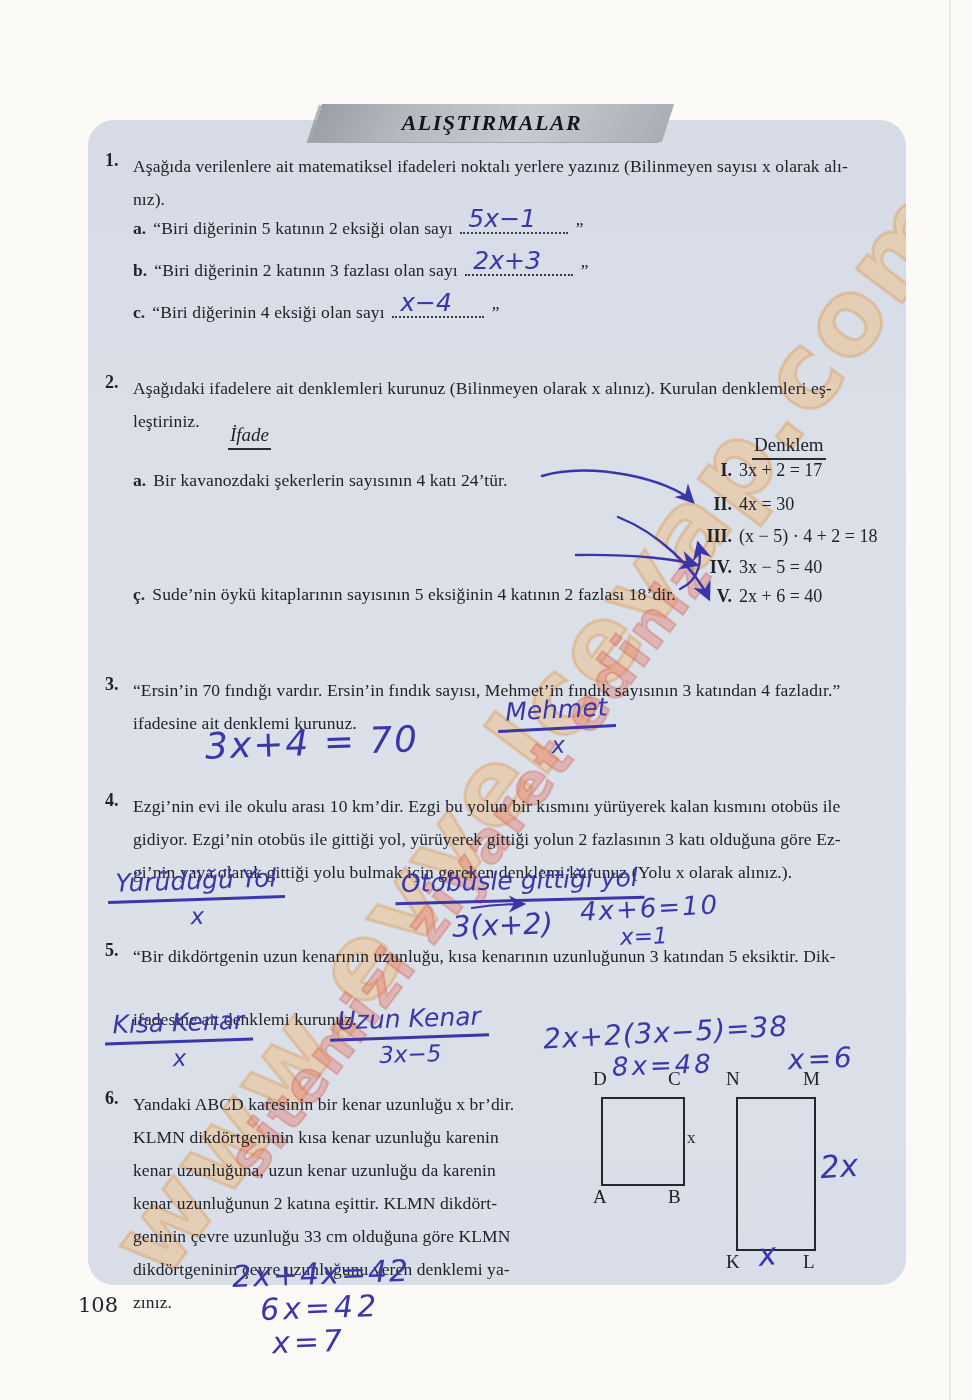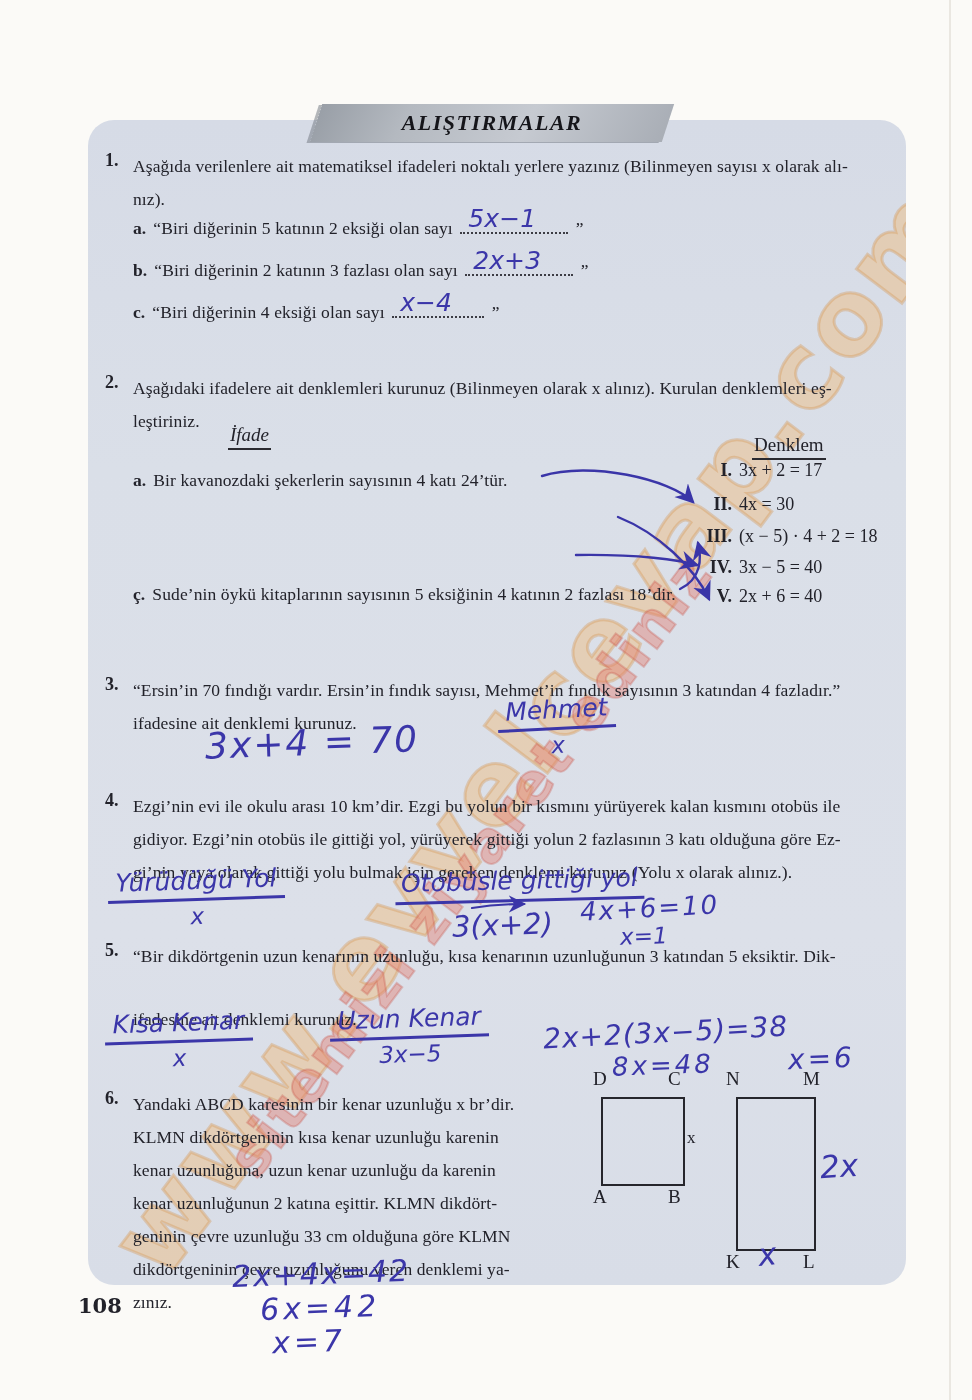--- a/index.html
+++ b/index.html
@@ -46,21 +46,21 @@
   .hw{font-family:"DejaVu Sans",sans-serif;font-style:italic;color:#3b36a9;}
   .hw-big{position:absolute;font-size:32px;letter-spacing:2px;transform:rotate(-2deg);}
   .frac{position:absolute;text-align:center;color:#3b36a9;font-family:"DejaVu Sans",sans-serif;font-style:italic;}
   .frac .top{display:inline-block;padding:0 8px 3px;border-bottom:3px solid #3b36a9;font-size:25px;white-space:nowrap;}
   .frac .bot{font-size:23px;margin-top:2px;}
 
   
   .shape{position:absolute;border:2.5px solid #26262c;background:transparent;}
   .dlab{position:absolute;font-size:19px;}
   svg.arrows,svg.mini{position:absolute;overflow:visible;}
-  .pgnum{position:absolute;left:78px;top:1293px;font-weight:bold;font-size:21px;font-family:"DejaVu Serif",serif;}
+  .pgnum{position:absolute;left:78px;top:1293px;font-weight:normal;font-size:21px;font-family:"DejaVu Serif",serif;}
 </style>
 </head>
 <body>
 
 <div class="page">
 
   <div class="card"></div>
   <div class="edge-line"></div>
 
   <div class="wm-layer">

